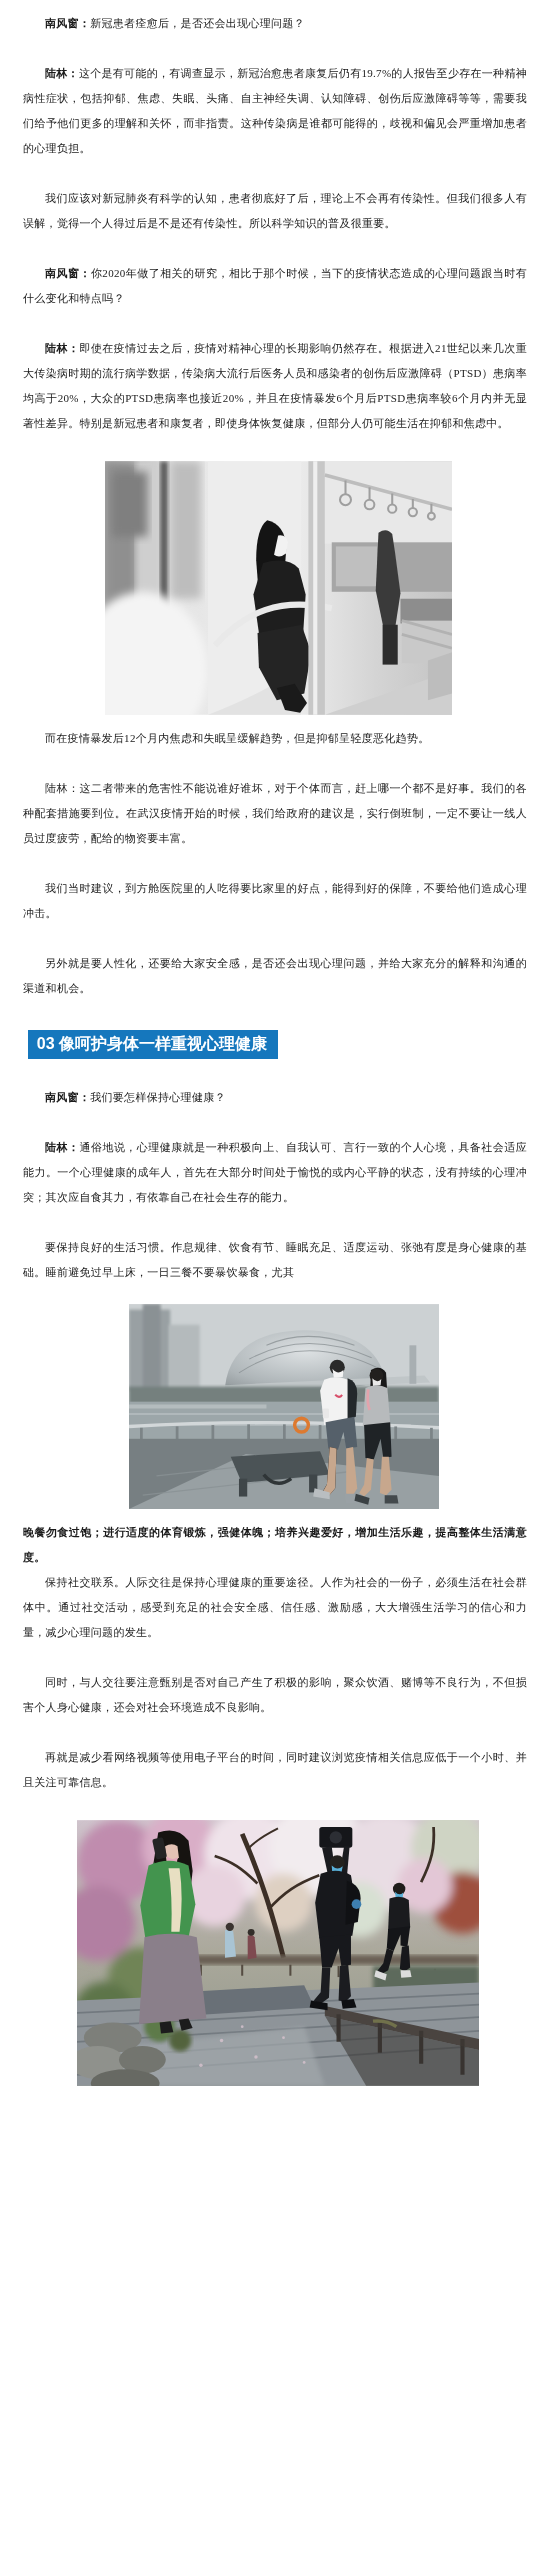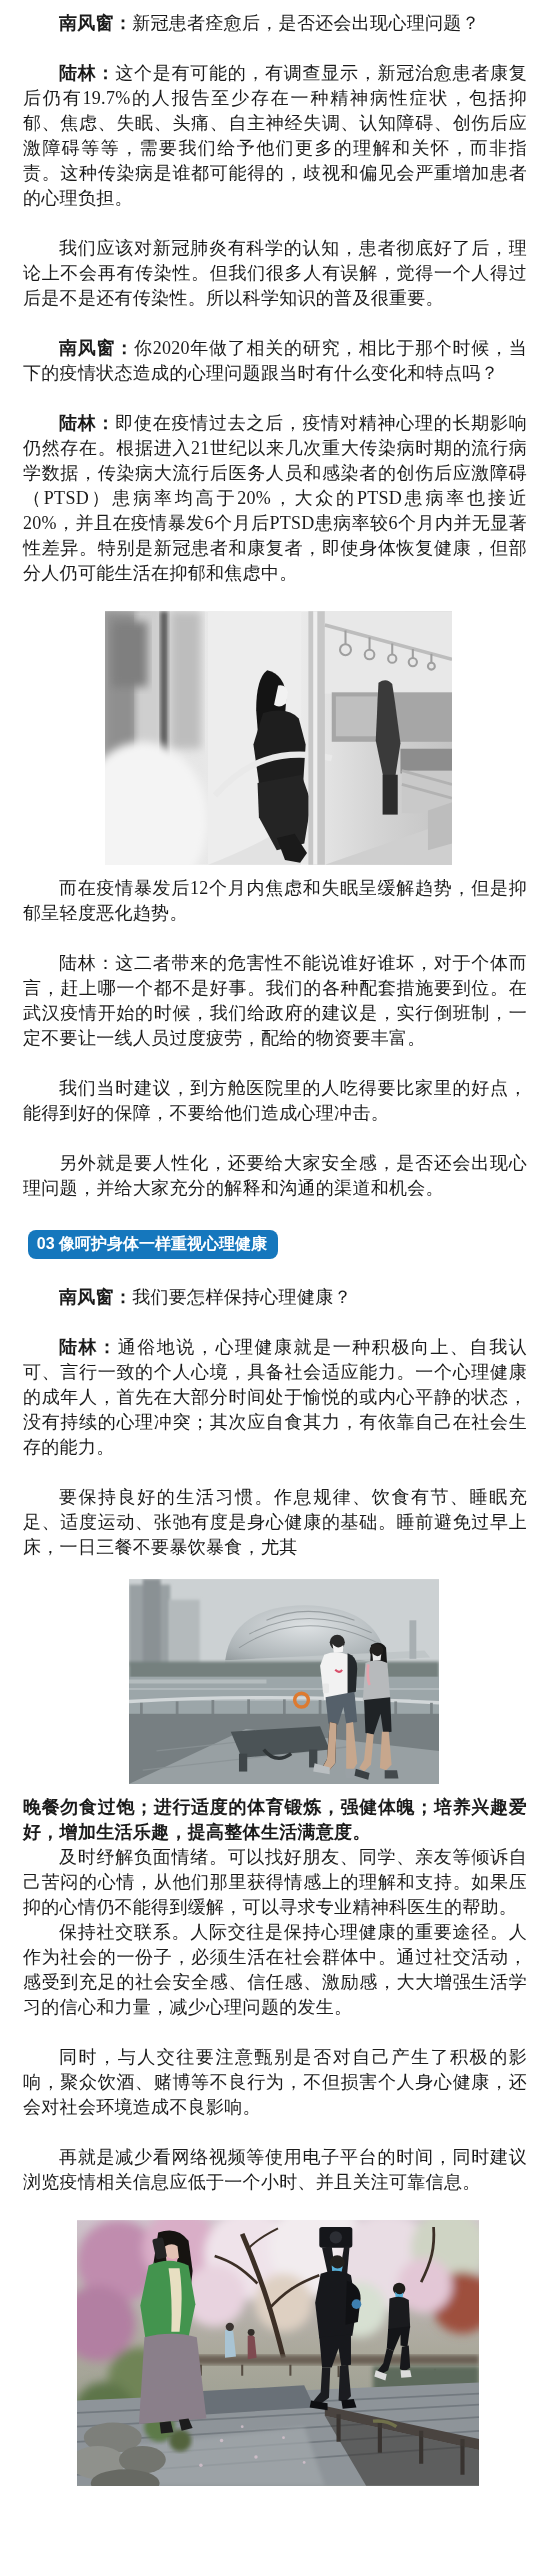--- a/index.html
+++ b/index.html
@@ -1,24 +1,24 @@
 <!DOCTYPE html>
 <html lang="zh" style="font-size:11px"><head>
 <meta charset="utf-8">
 <style>
   html,body{margin:0;padding:0;background:#ffffff;}
   body{width:550px;min-height:2576px;font-family:"Liberation Serif","DejaVu Serif",serif;color:#1b1b1b;}
   .page{width:550px;min-height:2576px;box-sizing:border-box;padding:11px 23px 27.5px 23px;background:#fff;}
-  .para{font-size:18px;line-height:25px;text-align:justify;margin:0 0 25px 0;text-indent:2em;letter-spacing:0.3px;}
+  .para{font-size:11px;line-height:25px;text-align:justify;margin:0 0 25px 0;text-indent:2em;letter-spacing:0.3px;}
   .para.tight{margin-bottom:0;}
   .para.no-indent{text-indent:0;font-weight:bold;}
   .speaker{font-weight:bold;}
   .speaker.plain{font-weight:normal;}
   .banner{display:inline-block;background:#1577bd;color:#ffffff;font-family:"Liberation Sans","DejaVu Sans",sans-serif;
-          font-weight:bold;font-size:16px;line-height:1;padding:6.2px 11px 6.9px 9px;margin:4.1px 0 26px 4.8px;border-radius:8px;}
+          font-weight:bold;font-size:16px;line-height:1;padding:6.2px 11px 6.9px 9px;margin:4.1px 0 26px 4.8px;}
   .photo{display:block;margin:19px 0 11px 0;}
   .photo svg{display:block;}
   .ph1{margin-left:82px;}
   .ph2{margin-left:106px;}
   .ph3{margin-left:54px;}
 </style>
 </head>
 <body>
 
 <div class="page">
@@ -187,21 +187,20 @@
       <path d="M348,124 q-2,20 2,30" stroke="#e3a3ac" stroke-width="4" fill="none"></path>
       <path d="M342,176 l38,-4 2,50 -12,2 -4,-28 -10,30 -12,-2 Z" fill="#1f2326"></path>
       <path d="M346,224 l10,2 -4,44 -10,10 -7,-5 7,-12 Z" fill="#c7a78d"></path>
       <path d="M368,222 l10,0 4,48 -8,8 -9,-3 Z" fill="#c7a78d"></path>
       <path d="M330,276 l20,6 -2,10 -20,-6 Z" fill="#3a4043"></path>
       <path d="M372,278 l18,0 2,12 -20,0 Z" fill="#43494c"></path>
     </svg>
   </div>
 
   <p class="para tight no-indent">晚餐勿食过饱；进行适度的体育锻炼，强健体魄；培养兴趣爱好，增加生活乐趣，提高整体生活满意度。</p>
-  <p class="para tight">及时纾解负面情绪。可以找好朋友、同学、亲友等倾诉自己苦闷的心情，从他们那里获得情感上的理解和支持。如果压抑的心情仍不能得到缓解，可以寻求专业精神科医生的帮助。</p>
   <p class="para">保持社交联系。人际交往是保持心理健康的重要途径。人作为社会的一份子，必须生活在社会群体中。通过社交活动，感受到充足的社会安全感、信任感、激励感，大大增强生活学习的信心和力量，减少心理问题的发生。</p>
   <p class="para">同时，与人交往要注意甄别是否对自己产生了积极的影响，聚众饮酒、赌博等不良行为，不但损害个人身心健康，还会对社会环境造成不良影响。</p>
   <p class="para">再就是减少看网络视频等使用电子平台的时间，同时建议浏览疫情相关信息应低于一个小时、并且关注可靠信息。</p>
 
   
   <div class="photo ph3" role="img" aria-label="春天公园里戴口罩的游客在花树下拍照">
     <svg width="402" height="266" viewBox="0 0 584 386" xmlns="http://www.w3.org/2000/svg">
       <defs>
         <linearGradient id="p3bg" x1="0" y1="0" x2="0" y2="1">
           <stop offset="0" stop-color="#cfc3cc"></stop>

